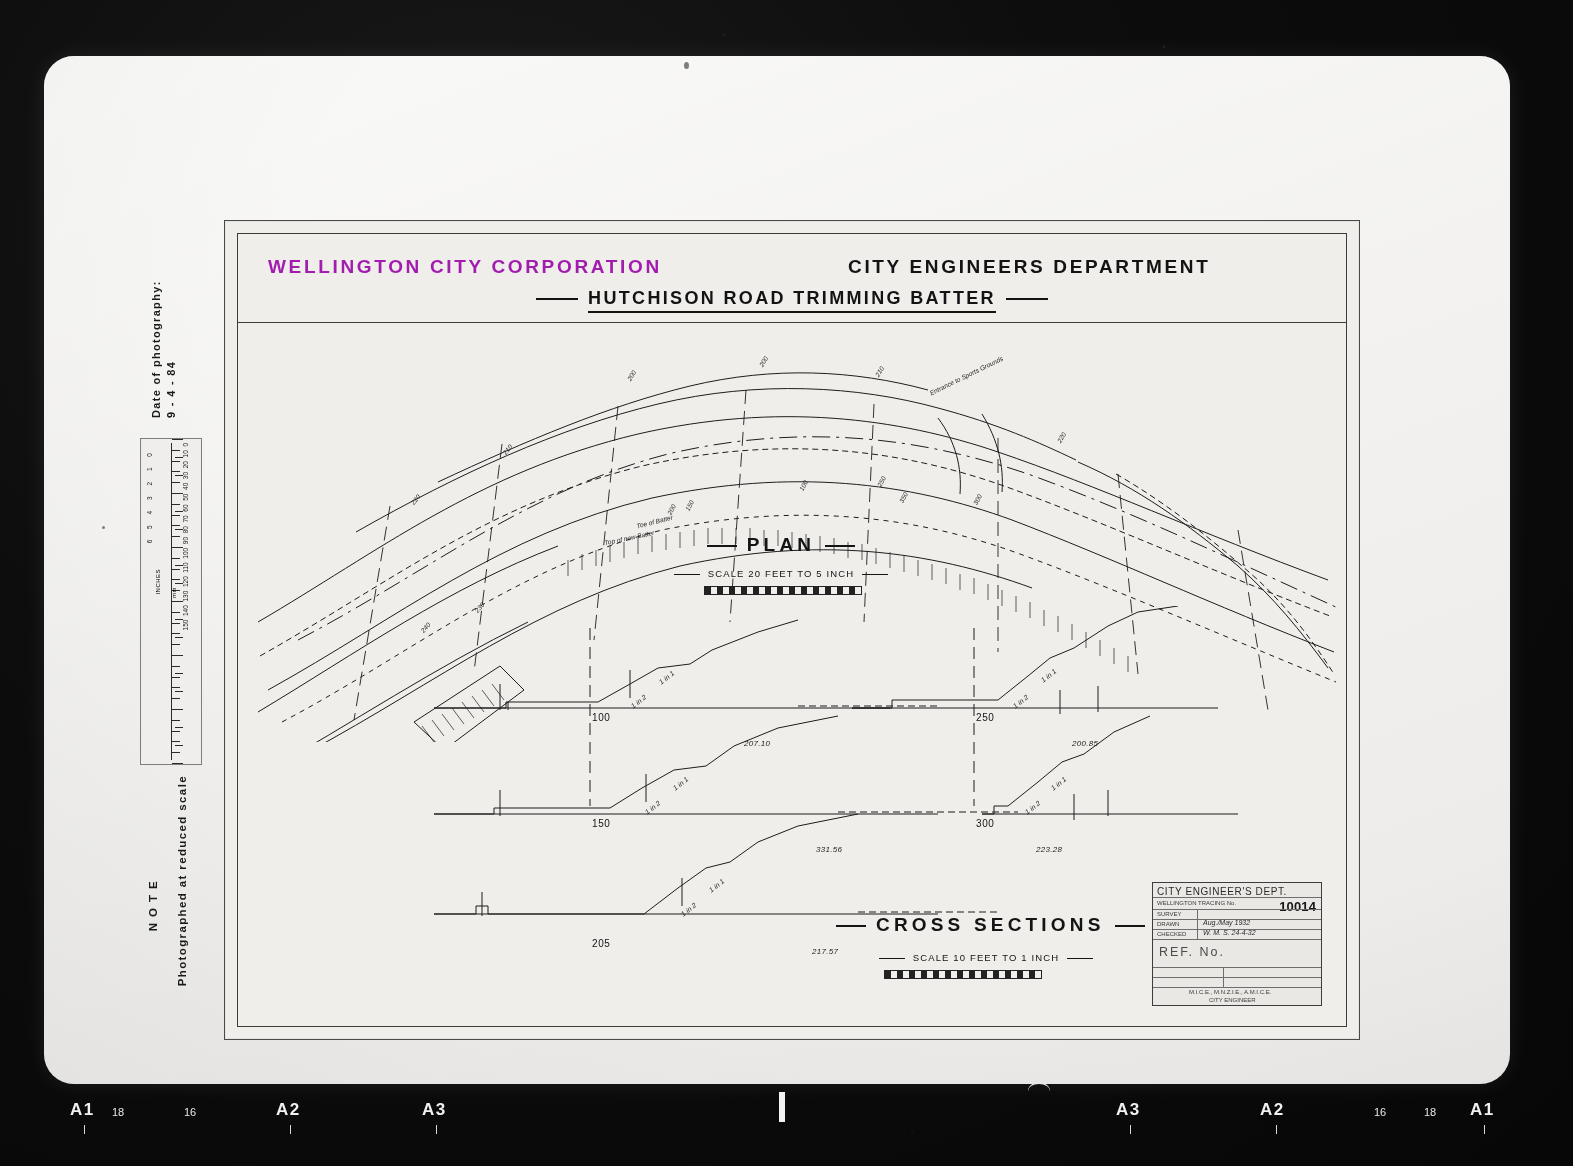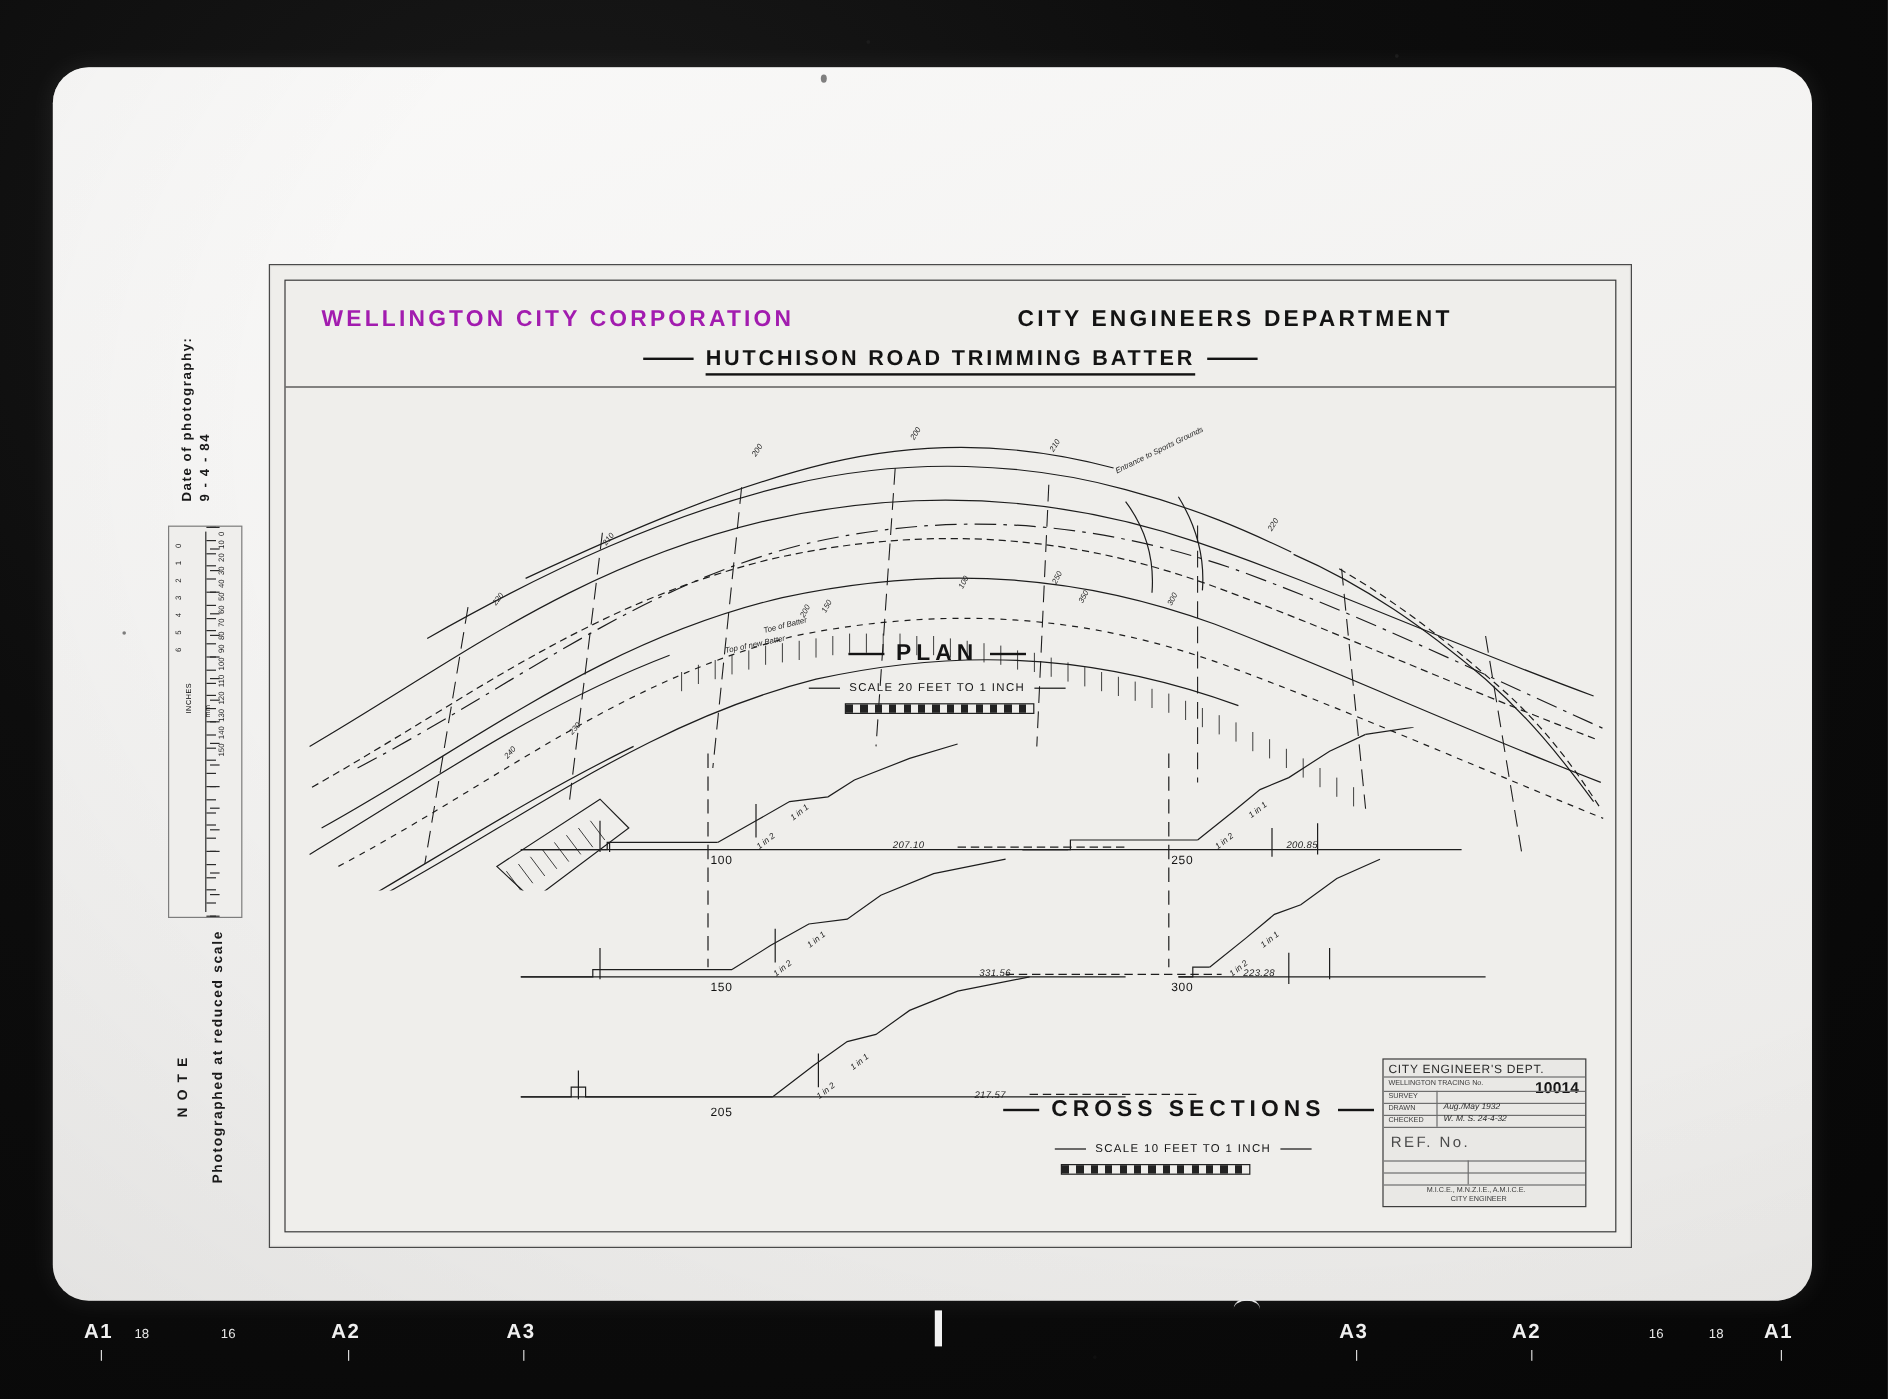--- a/index.html
+++ b/index.html
@@ -235,20 +235,21 @@
     font-size: 10px;
     color: #131313;
     letter-spacing: .06em;
   }
   .elev {
     position: absolute;
     font-size: 8px;
     color: #222;
     font-style: italic;
     letter-spacing: .04em;
+    margin-top: 39px;
   }
   .batter {
     position: absolute;
     font-size: 7px;
     color: #222;
     font-style: italic;
   }
   .plan-annot {
     position: absolute;
     font-size: 6.5px;
@@ -561,21 +562,21 @@
       <div class="plan-annot" style="left:446px;top:268px;transform:rotate(-62deg);">150</div>
       <div class="plan-annot" style="left:428px;top:272px;transform:rotate(-62deg);">200</div>
       <div class="plan-annot" style="left:638px;top:244px;transform:rotate(-62deg);">250</div>
       <div class="plan-annot" style="left:734px;top:262px;transform:rotate(-62deg);">300</div>
       <div class="plan-annot" style="left:660px;top:260px;transform:rotate(-62deg);">350</div>
 
       <div class="caption" style="left:418px;top:300px;width:250px;">
         <span class="rule"></span><span>PLAN</span><span class="rule"></span>
       </div>
       <div class="scale-caption" style="left:418px;top:334px;width:250px;">
-        <span class="rule"></span><span>SCALE  20 FEET TO 1 INCH</span><span class="rule"></span>
+        <span class="rule"></span><span>SCALE  20 FEET TO 5 INCH</span><span class="rule"></span>
       </div>
       <div class="scale-bar" style="left:466px;top:352px;width:156px;"></div>
 
       <svg style="position:absolute;left:0;top:372px;width:1108px;height:330px;" viewBox="0 0 1108 330" preserveAspectRatio="none">
         <g stroke="#1d1d1d" fill="none" stroke-width="1">
 
           <g stroke-dasharray="12 7">
             <path d="M352,22 L352,200"></path>
             <path d="M736,22 L736,200"></path>
           </g>
@@ -612,21 +613,21 @@
           <path d="M406,308 L440,282 L468,262 L492,256 L520,236 L560,220 L620,208"></path>
           <path d="M196,308 L700,308"></path>
           <path d="M620,306 L760,306" stroke-dasharray="7 4"></path>
           <path d="M244,286 L244,310"></path>
             <path d="M444,272 L444,300"></path>
         </g>
       </svg>
 
       <div class="station" style="left:354px;top:478px;">100</div>
       <div class="station" style="left:354px;top:584px;">150</div>
-      <div class="station" style="left:354px;top:688px;">205</div>
+      <div class="station" style="left:354px;top:704px;">205</div>
       <div class="station" style="left:738px;top:478px;">250</div>
       <div class="station" style="left:738px;top:584px;">300</div>
 
       <div class="elev" style="left:506px;top:466px;">207.10</div>
       <div class="elev" style="left:578px;top:572px;">331.56</div>
       <div class="elev" style="left:574px;top:674px;">217.57</div>
       <div class="elev" style="left:834px;top:466px;">200.85</div>
       <div class="elev" style="left:798px;top:572px;">223.28</div>
 
       <div class="batter" style="left:392px;top:464px;transform:rotate(-38deg);">1 in 2</div>

